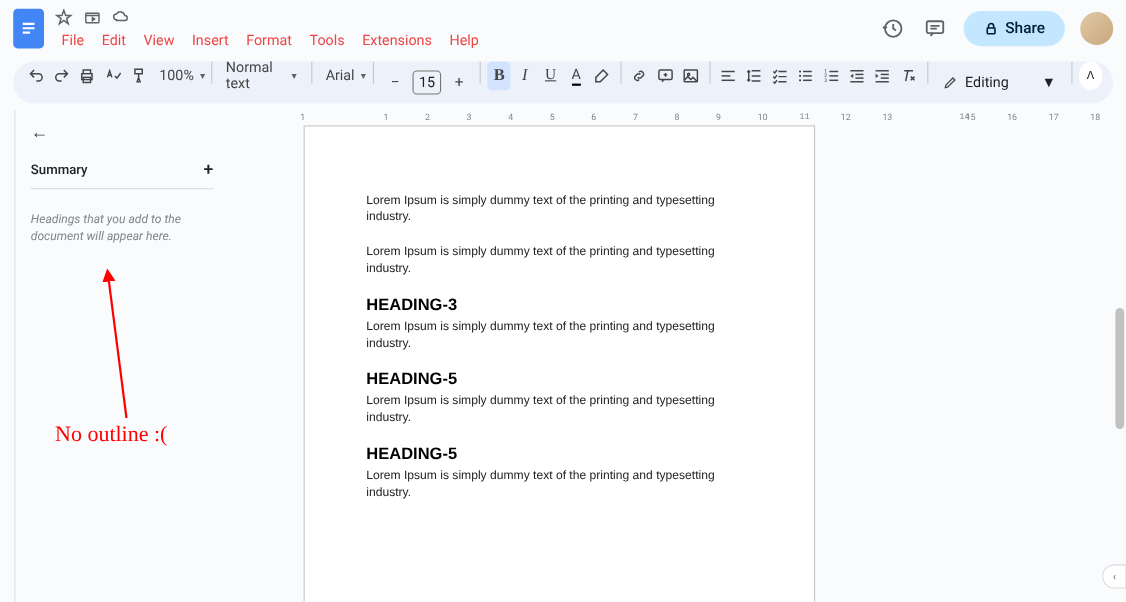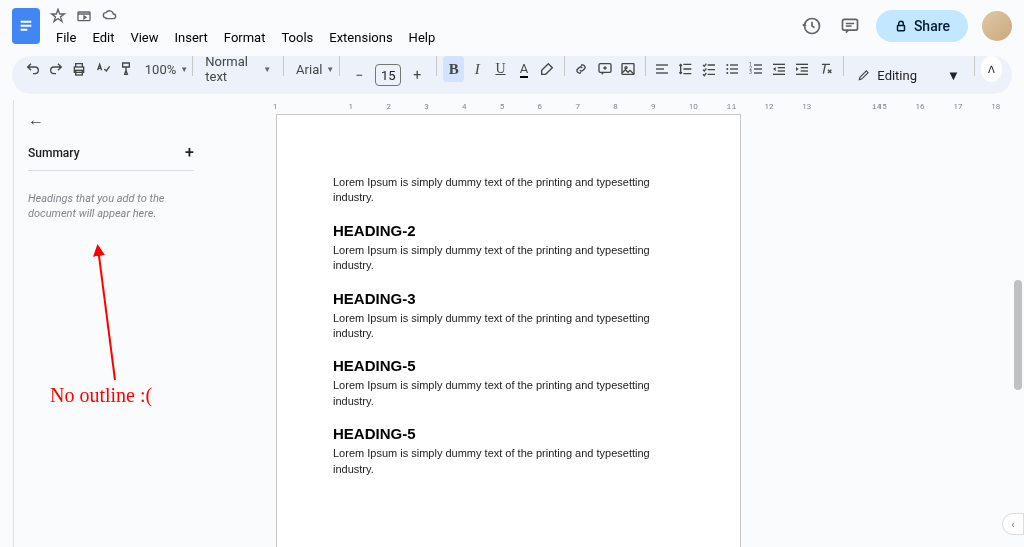--- a/index.html
+++ b/index.html
@@ -6,21 +6,21 @@
 body { font-family: "Google Sans", Roboto, Arial, sans-serif; font-size: 13px; color: #202124; background: #f9fbfd; width: 1024px; height: 547px; overflow: hidden; position: relative; }
 .header { display: flex; align-items: flex-start; padding: 6px 12px 0 12px; height: 50px; }
 .docs-icon { width: 28px; height: 36px; background: #4285f4; border-radius: 4px; display: flex; align-items: center; justify-content: center; margin-right: 10px; margin-top: 2px; }
 .docs-icon svg { width: 16px; height: 16px; fill: #fff; }
 .title-area { flex: 1; }
 .title-row { display: flex; align-items: center; gap: 8px; height: 20px; }
 .doc-title { font-size: 18px; color: #5f6368; font-weight: 400; }
 .title-icons { display: flex; gap: 10px; color: #5f6368; }
 .title-icons span { cursor: pointer; }
 .menus { display: flex; gap: 4px; margin-top: 2px; }
-.menus span { padding: 2px 6px; font-size: 13px; color: #000000; cursor: pointer; border-radius: 4px; }
+.menus span { padding: 2px 6px; font-size: 13px; color: #ef4444; cursor: pointer; border-radius: 4px; }
 .header-right { display: flex; align-items: center; gap: 14px; margin-top: 4px; }
 .hr-icon { width: 24px; height: 24px; display: flex; align-items: center; justify-content: center; color: #5f6368; cursor: pointer; }
 .share-btn { background: #c2e7ff; border-radius: 20px; padding: 8px 18px; display: flex; align-items: center; gap: 6px; font-size: 14px; font-weight: 500; color: #001d35; cursor: pointer; }
 .avatar { width: 30px; height: 30px; border-radius: 50%; background: linear-gradient(135deg, #e0c9a6, #c9a87d); }
 .toolbar { margin: 6px 12px; background: #edf2fa; border-radius: 24px; height: 38px; display: flex; padding: 0 10px; gap: 2px; }
 .tb-btn { width: 26px; height: 26px; display: flex; align-items: center; justify-content: center; color: #444746; cursor: pointer; border-radius: 4px; font-size: 14px; }
 .tb-btn.active { background: #d3e3fd; }
 .tb-sep { width: 1px; height: 20px; background: #c7c7c7; margin: 0 4px; }
 .tb-dd { display: flex; align-items: center; gap: 4px; padding: 0 6px; font-size: 13px; color: #444746; cursor: pointer; height: 26px; }
 .tb-dd .caret { font-size: 8px; color: #5f6368; }
@@ -302,21 +302,20 @@
           <span class="hruler-num" style="left: 526.2px;">13</span>
           <span class="hruler-num" style="left: 596px; font-family: Liberation Mono, monospace;">14</span>
           <span class="hruler-num" style="left: 601.8px;">15</span>
           <span class="hruler-num" style="left: 639.6px;">16</span>
           <span class="hruler-num" style="left: 677.4px;">17</span>
           <span class="hruler-num" style="left: 715.2px;">18</span>
         </div>
     </div>
     <div class="page" id="page-content">
         <div class="body-text">Lorem Ipsum is simply dummy text of the printing and typesetting industry.</div>
-        <div class="heading">HEADING-2</div>
         <div class="body-text">Lorem Ipsum is simply dummy text of the printing and typesetting industry.</div>
         <div class="heading">HEADING-3</div>
         <div class="body-text">Lorem Ipsum is simply dummy text of the printing and typesetting industry.</div>
         <div class="heading">HEADING-5</div>
         <div class="body-text">Lorem Ipsum is simply dummy text of the printing and typesetting industry.</div>
         <div class="heading">HEADING-5</div>
         <div class="body-text">Lorem Ipsum is simply dummy text of the printing and typesetting industry.</div>
       </div>
   </div>
 </div>

